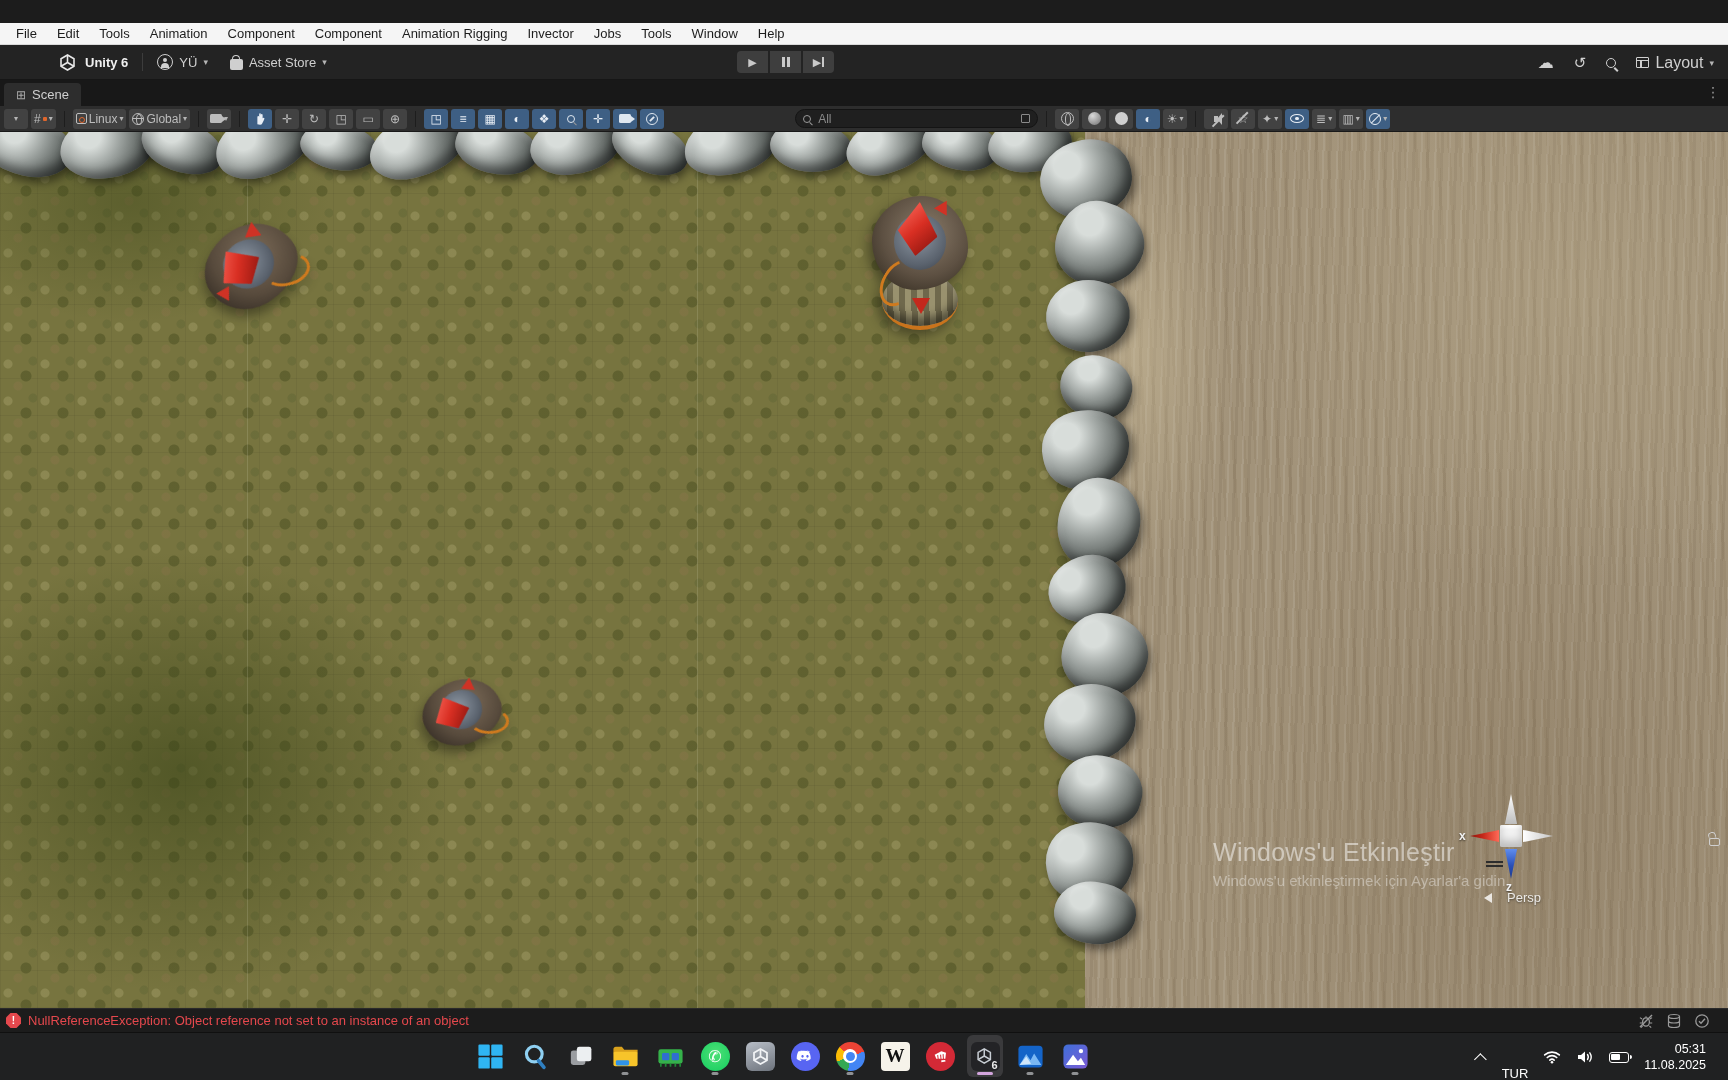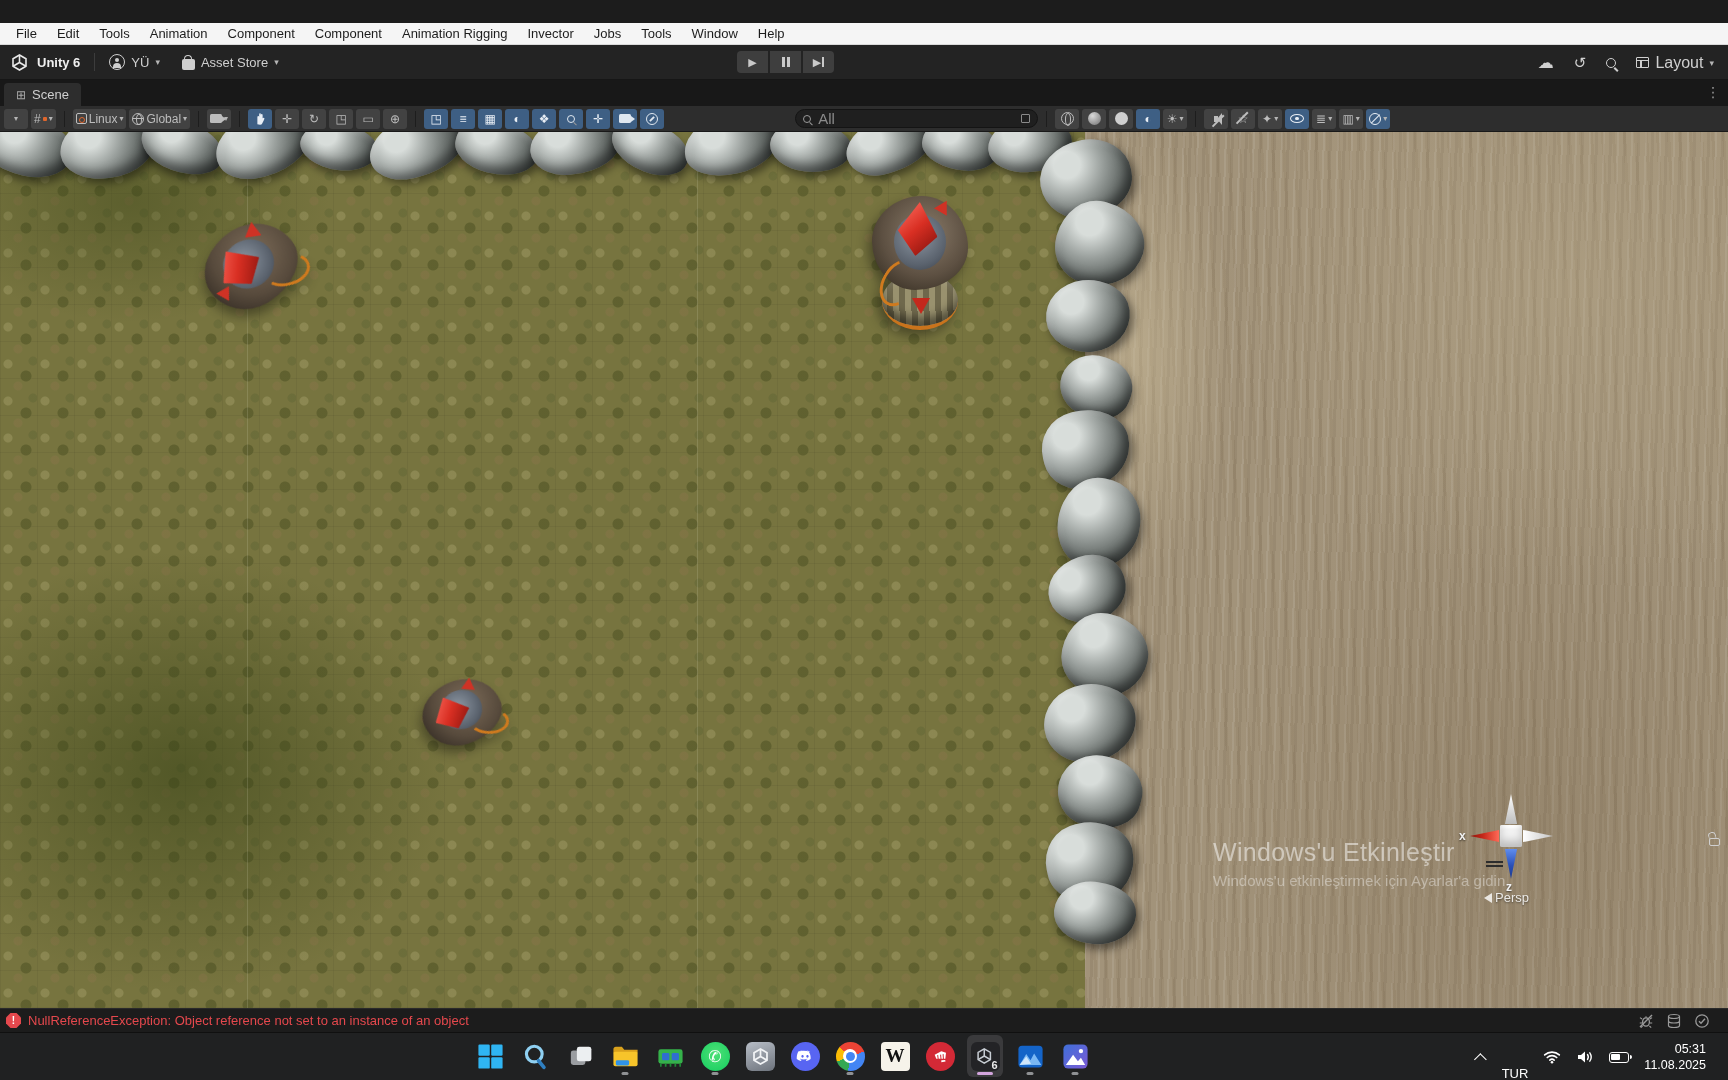--- a/index.html
+++ b/index.html
@@ -17,21 +17,21 @@
   .max-glyph{width:9px;height:9px;border:1px solid #e6e6e6;}
   .close-glyph{font-size:12px;line-height:1;}
 
   
   .menubar{position:absolute;left:0;top:23px;width:100%;height:22px;background:#f5f5f5;
            border-bottom:1px solid #d9d9d9;display:flex;align-items:center;padding-left:6px;}
   .menu-item{color:#1c1c1c;font-size:13px;padding:0 10px;line-height:22px;}
 
   
   .utoolbar{position:absolute;left:0;top:45px;width:100%;height:35px;background:#232323;
-            display:flex;align-items:center;border-bottom:1px solid #161616;}
+            display:flex;align-items:center;border-bottom:1px solid #161616;padding-left:48px;}
   .u-left{display:flex;align-items:center;gap:8px;padding-left:10px;font-size:13px;}
   .u-sep{width:1px;height:18px;background:#3c3c3c;margin:0 6px;}
   .product-name{font-weight:bold;color:#f0f0f0;}
   .chip{display:flex;align-items:center;gap:6px;color:#cfcfcf;}
   .caret{font-size:9px;color:#b5b5b5;}
   .person-ic{position:relative;width:16px;height:16px;border:1.5px solid #cfcfcf;border-radius:50%;}
   .person-ic::before{content:"";position:absolute;left:4.5px;top:2.5px;width:4px;height:4px;border-radius:50%;background:#cfcfcf;}
   .person-ic::after{content:"";position:absolute;left:2.5px;top:7.5px;width:8px;height:5px;border-radius:5px 5px 0 0;background:#cfcfcf;}
   .bag-ic{position:relative;width:13px;height:11px;background:#cfcfcf;border-radius:2px;margin-top:4px;}
   .bag-ic::before{content:"";position:absolute;left:2.5px;top:-4px;width:6px;height:6px;border:1.5px solid #cfcfcf;border-bottom:none;border-radius:4px 4px 0 0;}
@@ -76,21 +76,21 @@
   .cam-ic{width:12px;height:9px;background:#bdbdbd;border-radius:1.5px;position:relative;}
   .cam-ic::after{content:"";position:absolute;right:-4px;top:1.5px;border-left:4px solid #bdbdbd;border-top:3px solid transparent;border-bottom:3px solid transparent;}
   .cam-ic.lite{background:#dfe7f0;}
   .cam-ic.lite::after{border-left-color:#dfe7f0;}
   .compass-ic{width:12px;height:12px;border:1.3px solid #dfe7f0;border-radius:50%;position:relative;}
   .compass-ic::after{content:"";position:absolute;left:2px;top:4px;width:6px;height:2px;background:#dfe7f0;transform:rotate(-45deg);}
   .mag2{position:relative;width:8px;height:8px;border:1.4px solid #9a9a9a;border-radius:50%;flex:none;}
   .mag2::after{content:"";position:absolute;left:6.2px;top:6.2px;width:4px;height:1.4px;background:#9a9a9a;transform:rotate(45deg);transform-origin:0 0;}
   .searchbox{height:19px;width:243px;margin-left:128px;background:#1f1f1f;border:1px solid #141414;border-radius:10px;
              display:flex;align-items:center;gap:5px;padding:0 7px;flex:none;}
-  .searchbox input{flex:1;background:transparent;border:none;outline:none;color:#cfcfcf;font-size:15px;font-family:"Liberation Sans",sans-serif;min-width:0;}
+  .searchbox input{flex:1;background:transparent;border:none;outline:none;color:#cfcfcf;font-size:12px;font-family:"Liberation Sans",sans-serif;min-width:0;}
   .searchbox input::placeholder{color:#8a8a8a;}
   .expand-ic{width:9px;height:9px;border:1.2px solid #8a8a8a;border-radius:1px;position:relative;}
   .sphere{width:13px;height:13px;border-radius:50%;}
   .sphere.wire{border:1.3px solid #bdbdbd;position:relative;}
   .sphere.wire::after{content:"";position:absolute;left:3px;top:0;width:4px;height:10.5px;border:1px solid #bdbdbd;border-radius:50%;}
   .sphere.shade{background:radial-gradient(circle at 35% 30%,#d9d9d9,#6f6f6f);}
   .sphere.solid{background:#cfcfcf;}
   .eye-ic{width:14px;height:9px;border:1.3px solid #e8eef5;border-radius:50%;position:relative;}
   .eye-ic::after{content:"";position:absolute;left:4px;top:1.5px;width:3.5px;height:3.5px;border-radius:50%;background:#e8eef5;}
   .speaker-ic{position:relative;width:4px;height:6px;background:#bdbdbd;}
@@ -148,21 +148,21 @@
   .gz-cone{position:absolute;}
   .gz-up{left:43px;top:6px;width:16px;height:30px;clip-path:polygon(50% 0,88% 100%,12% 100%);background:linear-gradient(#ffffff,#bdbdbd);}
   .gz-right{left:63px;top:40px;width:30px;height:16px;clip-path:polygon(0 12%,100% 50%,0 88%);background:linear-gradient(90deg,#ffffff,#c4c4c4);}
   .gz-cube{position:absolute;left:40px;top:37px;width:22px;height:22px;background:#f2f2f2;border-radius:2px;
            box-shadow:inset 0 -6px 8px rgba(0,0,0,.22), inset 0 3px 3px #fff;}
   .gz-left{left:10px;top:40px;width:29px;height:16px;clip-path:polygon(100% 12%,0 50%,100% 88%);background:linear-gradient(270deg,#ff6a57,#c6281a 55%,#8f150c);}
   .gz-down{left:43px;top:61px;width:16px;height:30px;clip-path:polygon(12% 0,88% 0,50% 100%);background:linear-gradient(#5f8dee,#2a50b8 55%,#1c3a8e);}
   .gz-label{position:absolute;font-size:12px;color:#f2f2f2;text-shadow:0 1px 2px rgba(0,0,0,.6);}
   .gz-x{left:-1px;top:41px;}
   .gz-z{left:46px;top:92px;}
-  .gz-persp{position:absolute;left:24px;top:102px;display:flex;align-items:center;gap:3px;
+  .gz-persp{position:absolute;left:24px;top:102px;display:flex;align-items:center;gap:15px;
             font-size:13px;font-weight:normal;color:rgba(255,255,255,.85);text-shadow:0 1px 2px rgba(0,0,0,.5);}
   .gz-arrow{width:0;height:0;border-right:8px solid rgba(255,255,255,.8);border-top:5px solid transparent;border-bottom:5px solid transparent;}
   .lock{position:absolute;left:1707px;top:700px;width:14px;height:15px;}
   .lock .shackle{position:absolute;left:1px;top:0;width:8px;height:7px;border:1.8px solid #cfcfcf;border-bottom:none;border-radius:5px 5px 0 0;transform:rotate(-14deg);}
   .lock .body{position:absolute;left:2px;top:6px;width:11px;height:8px;border:1.8px solid #cfcfcf;border-radius:2px;}
   .dash-mark{position:absolute;left:1486px;top:729px;}
   .dash-mark i{display:block;width:17px;height:1.6px;background:#2d2d2d;margin-bottom:2.5px;}
 
   
   .statusbar{position:absolute;left:0;top:1008px;width:100%;height:24px;background:#1c1c1c;

